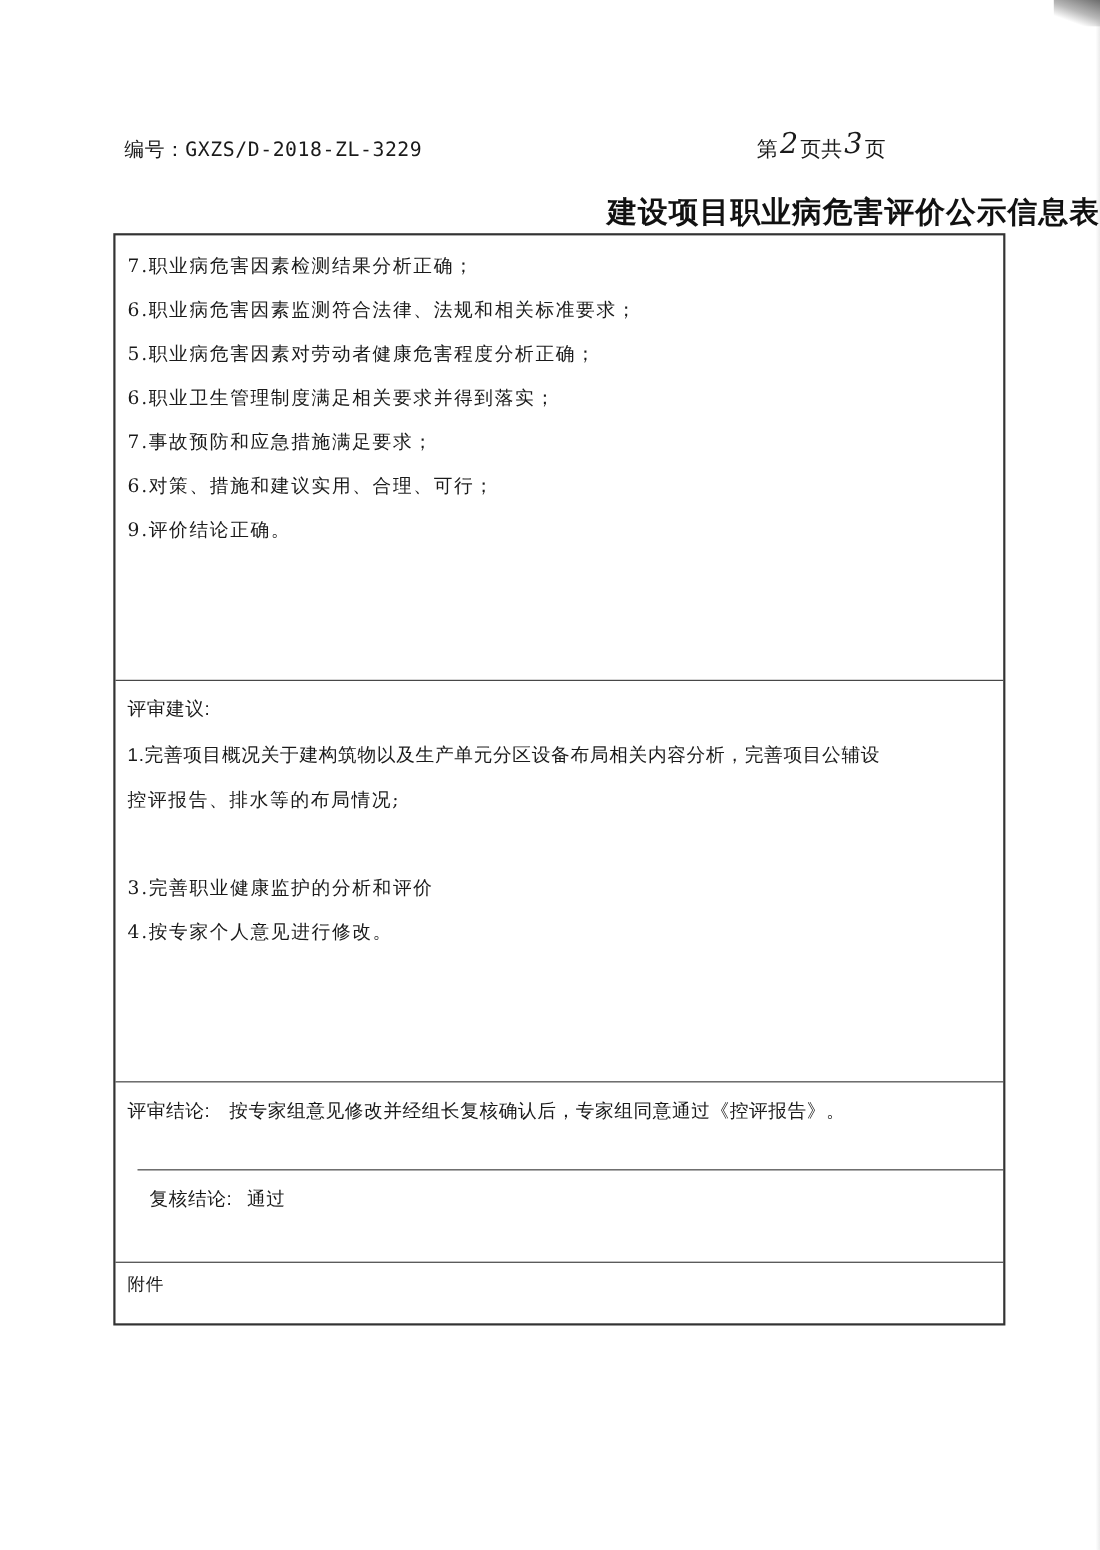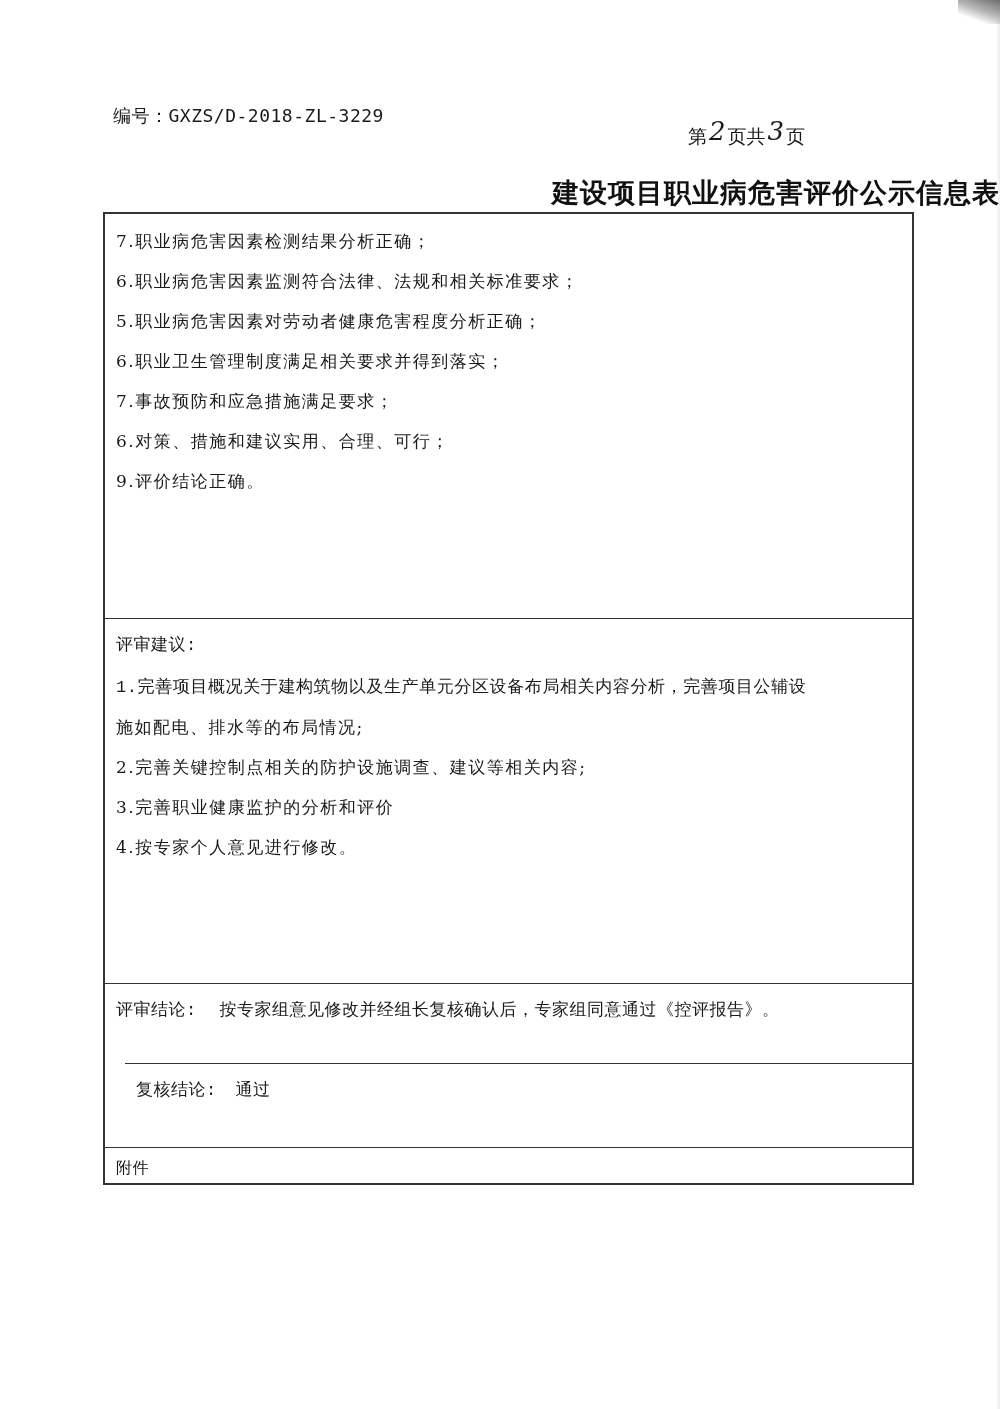--- a/index.html
+++ b/index.html
@@ -9,21 +9,21 @@
     }
     .scan-corner {
       position: absolute; top: 0; right: 0; width: 42px; height: 24px;
       background: linear-gradient(200deg, #6d6d6d 0%, #b8b8b8 45%, rgba(255,255,255,0) 75%);
     }
     .scan-edge {
       position: absolute; top: 0; right: 0; width: 4px; height: 1409px;
       background: linear-gradient(90deg, #ffffff, #ececec);
     }
     .doc-number {
-      position: absolute; left: 113px; top: 104px; font-size: 18px; letter-spacing: 0.5px;
+      position: absolute; left: 113px; top: 124px; font-size: 18px; letter-spacing: 0.5px;
       font-family: "DejaVu Sans Mono", "Liberation Mono", monospace;
     }
     .doc-number .lbl { font-family: "DejaVu Sans", sans-serif; }
     .page-counter {
       position: absolute; left: 688px; top: 119px; font-size: 19px;
       font-family: "DejaVu Sans", sans-serif;
     }
     .page-counter .hw {
       font-family: "DejaVu Serif", serif; font-style: italic; font-size: 26px;
       display: inline-block; transform: translateY(-3px); margin: 0 2px;
@@ -39,22 +39,22 @@
     }
     .row { border-top: 1.5px solid #333; box-sizing: border-box; position: relative; }
     .row:first-child { border-top: none; }
     .line {
       position: absolute; left: 11px; font-size: 17px; white-space: nowrap; letter-spacing: 1.5px;
     }
     .row-criteria { height: 404px; }
     .row-suggestions { height: 365px; }
     .row-conclusion { height: 80px; }
     .row-recheck { height: 84px; margin-left: 20px; }
-    .row-attachment { height: 36px; }
-    .sans { font-family: Liberation Mono, monospace; letter-spacing: 0.5px; }
+    .row-attachment { height: 56px; }
+    .sans { font-family: Liberation Sans, sans-serif; letter-spacing: 0.5px; }
   </style>
 </head>
 <body>
 
 <div class="scan-edge"></div>
 <div class="scan-corner"></div>
 
 <div class="doc-number">
   <span class="lbl">编号：</span><span>GXZS/D-2018-ZL-3229</span>
 </div>
@@ -72,22 +72,21 @@
     <div class="line" style="top:96px">5.职业病危害因素对劳动者健康危害程度分析正确；</div>
     <div class="line" style="top:136px">6.职业卫生管理制度满足相关要求并得到落实；</div>
     <div class="line" style="top:176px">7.事故预防和应急措施满足要求；</div>
     <div class="line" style="top:216px">6.对策、措施和建议实用、合理、可行；</div>
     <div class="line" style="top:256px">9.评价结论正确。</div>
   </div>
 
   <div class="row row-suggestions">
     <div class="line sans" style="top:14px">评审建议:</div>
     <div class="line sans" style="top:56px; letter-spacing:0.6px">1.完善项目概况关于建构筑物以及生产单元分区设备布局相关内容分析，完善项目公辅设</div>
-    <div class="line" style="top:97px">施如配电、排水等的布局情况;</div>
-    <div class="line" style="top:137px">2.完善关键控制点相关的防护设施调查、建议等相关内容;</div>
+    <div class="line" style="top:97px">控评报告、排水等的布局情况;</div>
     <div class="line" style="top:177px">3.完善职业健康监护的分析和评价</div>
     <div class="line" style="top:217px">4.按专家个人意见进行修改。</div>
   </div>
 
   <div class="row row-conclusion">
     <div class="line sans" style="top:14px">
       <span>评审结论:</span>
       <span style="margin-left:12px">按专家组意见修改并经组长复核确认后，专家组同意通过《控评报告》。</span>
     </div>
   </div>

